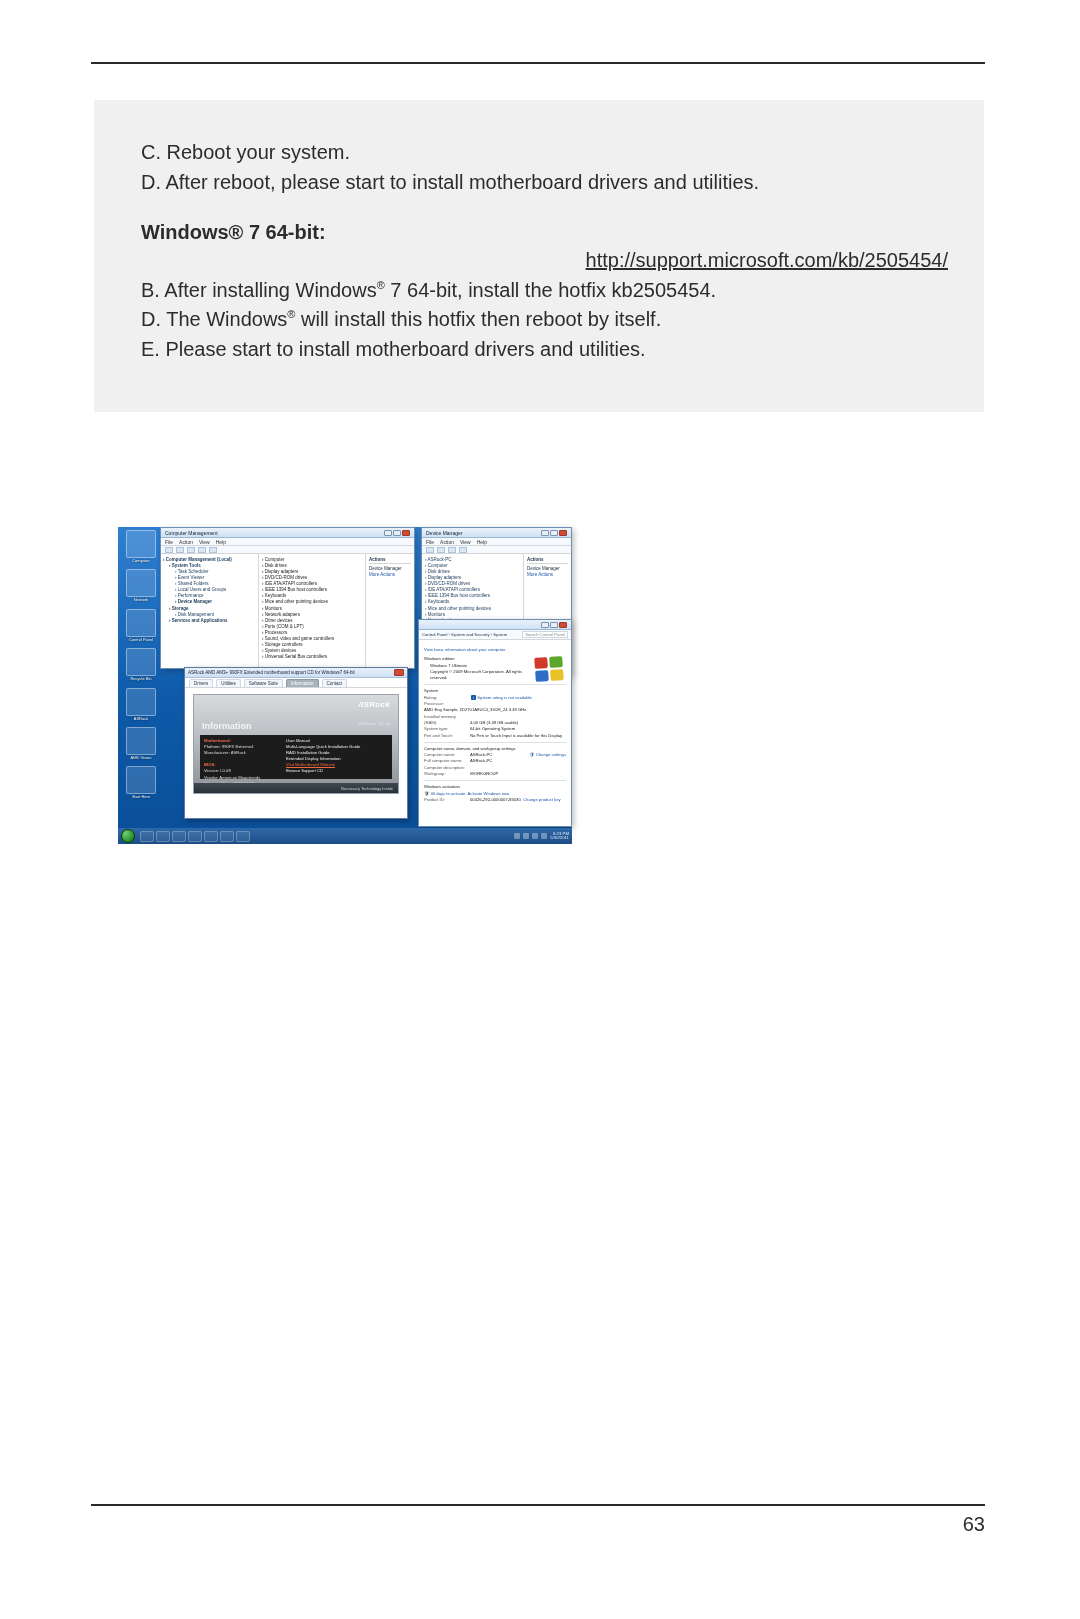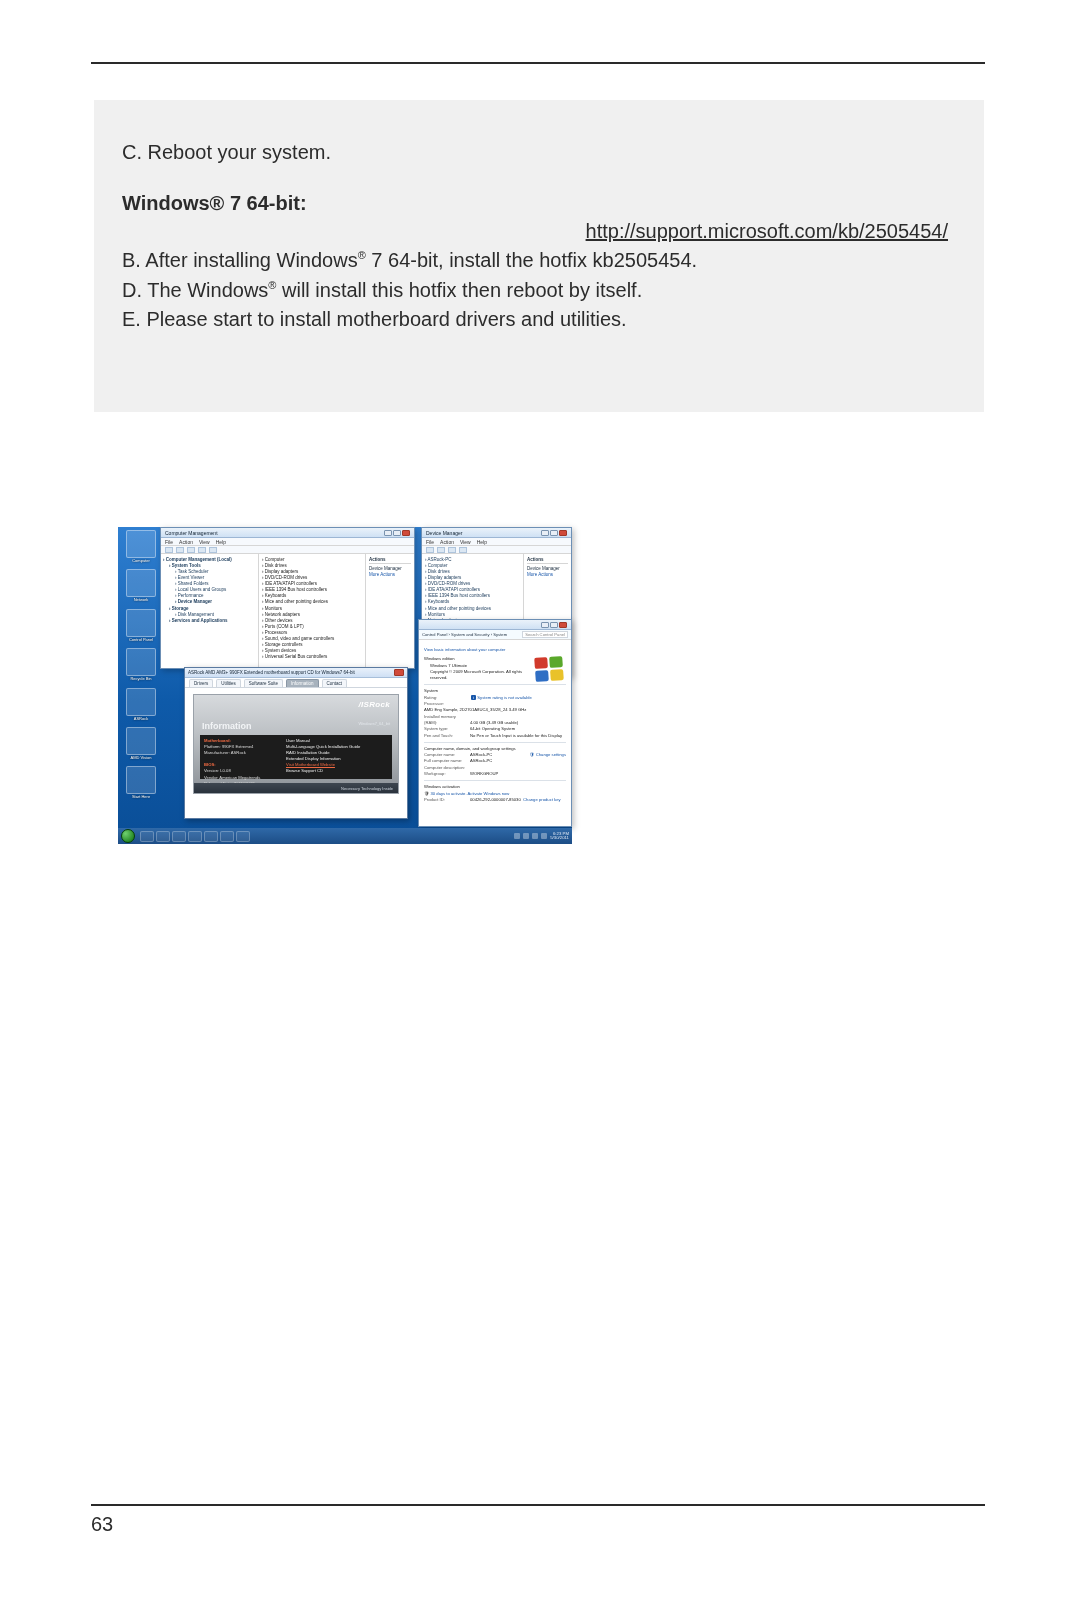--- a/index.html
+++ b/index.html
@@ -18,21 +18,21 @@
     border-top: 2px solid #2a2a2a;
     border-bottom: 2px solid #2a2a2a;
   }
   .gray-box {
     position: absolute;
     left: 3px;
     top: 36px;
     width: 890px;
     height: 312px;
     background: #f0f0f0;
-    padding: 38px 36px 30px 28px;
+    padding: 38px 36px 30px 47px;
   }
   .line { font-size: 20px; line-height: 1.48; }
   .line span.sup { font-size: 11px; vertical-align: super; }
   .hdr { font-weight: bold; font-size: 20px; margin-top: 24px; margin-bottom: 2px; }
   .link { text-decoration: underline; }
   .indent2 { padding-left: 26px; text-align: right; }
   .finish {
     position: absolute;
     left: 3px;
     top: 428px;
@@ -211,31 +211,32 @@
   .taskbar .start{
     width:14px;height:14px;border-radius:50%;
     background:radial-gradient(circle at 30% 30%, #6fd06f,#0a6e0a);
     border:1px solid #063f06;margin-right:3px;
   }
   .taskbar .tray{display:flex;align-items:center;gap:3px;color:#dfe9f5;font-size:4.3px;}
   .taskbar .tray .ic{width:6px;height:6px;background:rgba(255,255,255,.35);border-radius:1px;}
   .taskbar .clock{line-height:1;text-align:right;}
 
   .page-num{
-    position:absolute;left:0;bottom:-32px;width:100%;text-align:left;
+    position:absolute;left:0;bottom:-32px;width:100%;text-align:right;
     font-size:20px;color:#2c2c2c;
   }
 </style>
 </head>
 <body>
 
 <div class="page">
 
   <div class="gray-box">
     <div class="line">C. Reboot your system.</div>
+    <div class="line">D. After reboot, please start to install motherboard drivers and utilities.</div>
 
     <div class="hdr">
       <span>Windows</span><span class="sup">®</span><span> 7 64-bit:</span>
     </div>
 
     <div class="line indent2">
       <span class="link">http://support.microsoft.com/kb/2505454/</span>
     </div>
     <div class="line">
       <span>B. After installing Windows</span><span class="sup">®</span><span> 7 64-bit, install the hotfix kb2505454.</span>

